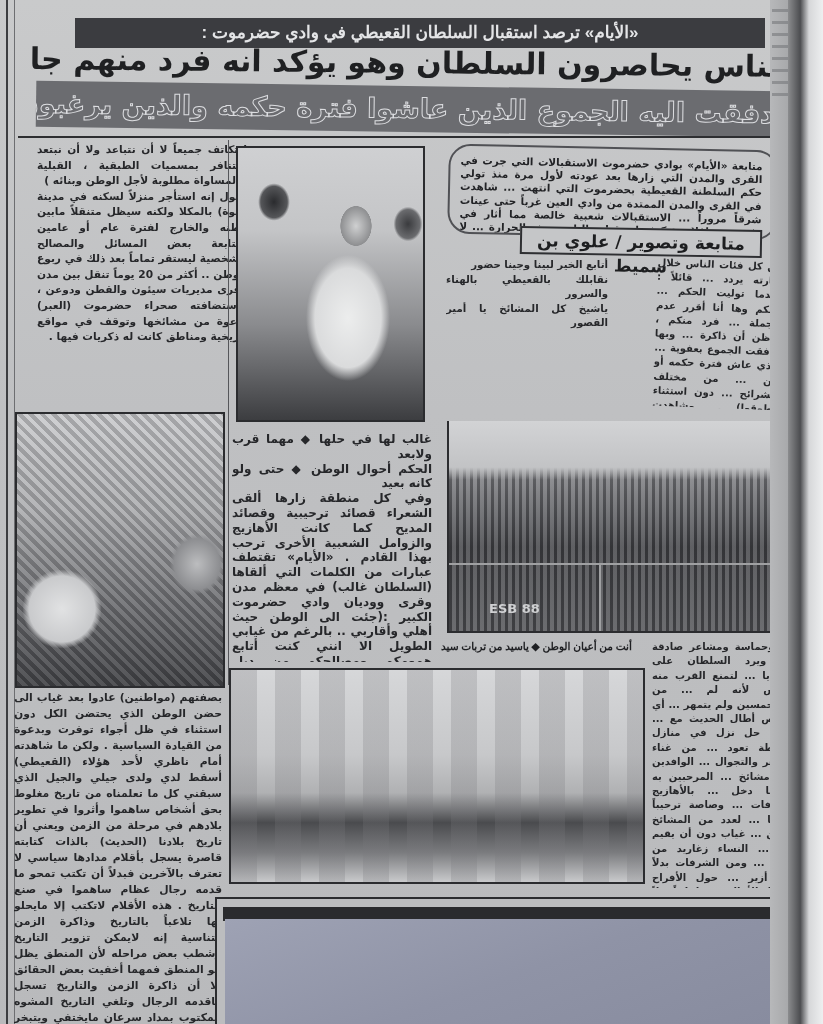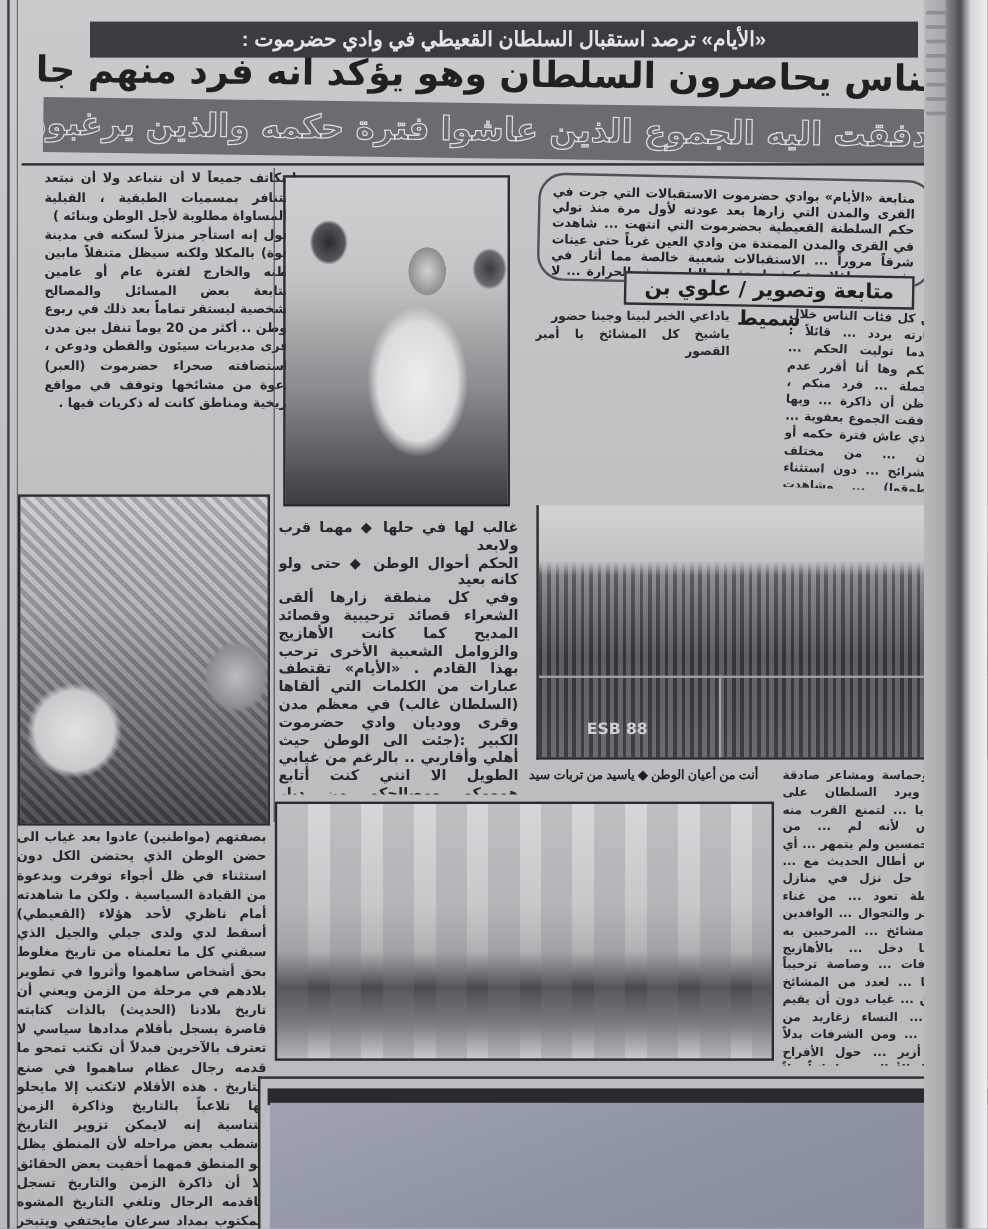--- a/index.html
+++ b/index.html
@@ -152,21 +152,22 @@
   </div>
 
   <div class="rule" style="left:228px;top:140px;width:1px;height:545px;background:#55565a;"></div>
 
   <div class="photo photo-sultan"></div>
 
   <div class="intro-box">متابعة «الأيام» بوادي حضرموت الاستقبالات التي جرت في القرى والمدن التي زارها بعد عودته لأول مرة منذ تولي حكم السلطنة القعيطية بحضرموت التي انتهت ... شاهدت في القرى والمدن الممتدة من وادي العين غرباً حتى عينات شرقاً مروراً ... الاستقبالات شعبية خالصة مما أثار في نفسي تساؤلات : كيف استقبلت الناس بهذه الحرارة ... لا يمتلك جاهاً أو سلطة ؟ ولماذا تدفقت الناس دون ... ولكن ما رأيته وسمعته كان جواباً شافياً أسقط تساؤلاتي .</div>
   <div class="byline-box">متابعة وتصوير / علوي بن سميط</div>
 
   <div class="col-text" style="left:446px;top:258px;width:162px;height:150px;font-size:10.2px;line-height:14.6px;">
-    <p>ياداعي الخير لبينا وجينا حضور</p>
+    <p>أتابع الخير لبينا وجينا حضور</p>
+    <p>نقابلك بالقعيطي بالهناء والسرور</p>
     <p>ياشيخ كل المشائخ يا أمير القصور</p>
 
   </div>
   <div class="col-text" style="left:655px;top:258px;width:125px;height:150px;font-size:10px;line-height:14.2px;transform:rotate(2.2deg);">
     <p>من كل فئات الناس خلال زيارته يردد ... قائلاً : عندما توليت الحكم ... بينكم وها أنا أقرر عدم الجملة ... فرد منكم ، وأظن أن ذاكرة ... وبها تدفقت الجموع بعفوية ... الذي عاش فترة حكمه أو من ... من مختلف الشرائح ... دون استثناء (طوقوا) ... وشاهدت مشهد (السلطان) ... يحاصره الناس الذين أبوا الا</p>
   </div>
 
   <div class="photo photo-drummers"></div>
 
   <div class="col-text" style="left:232px;top:432px;width:200px;height:230px;font-size:12px;line-height:14.8px;">

